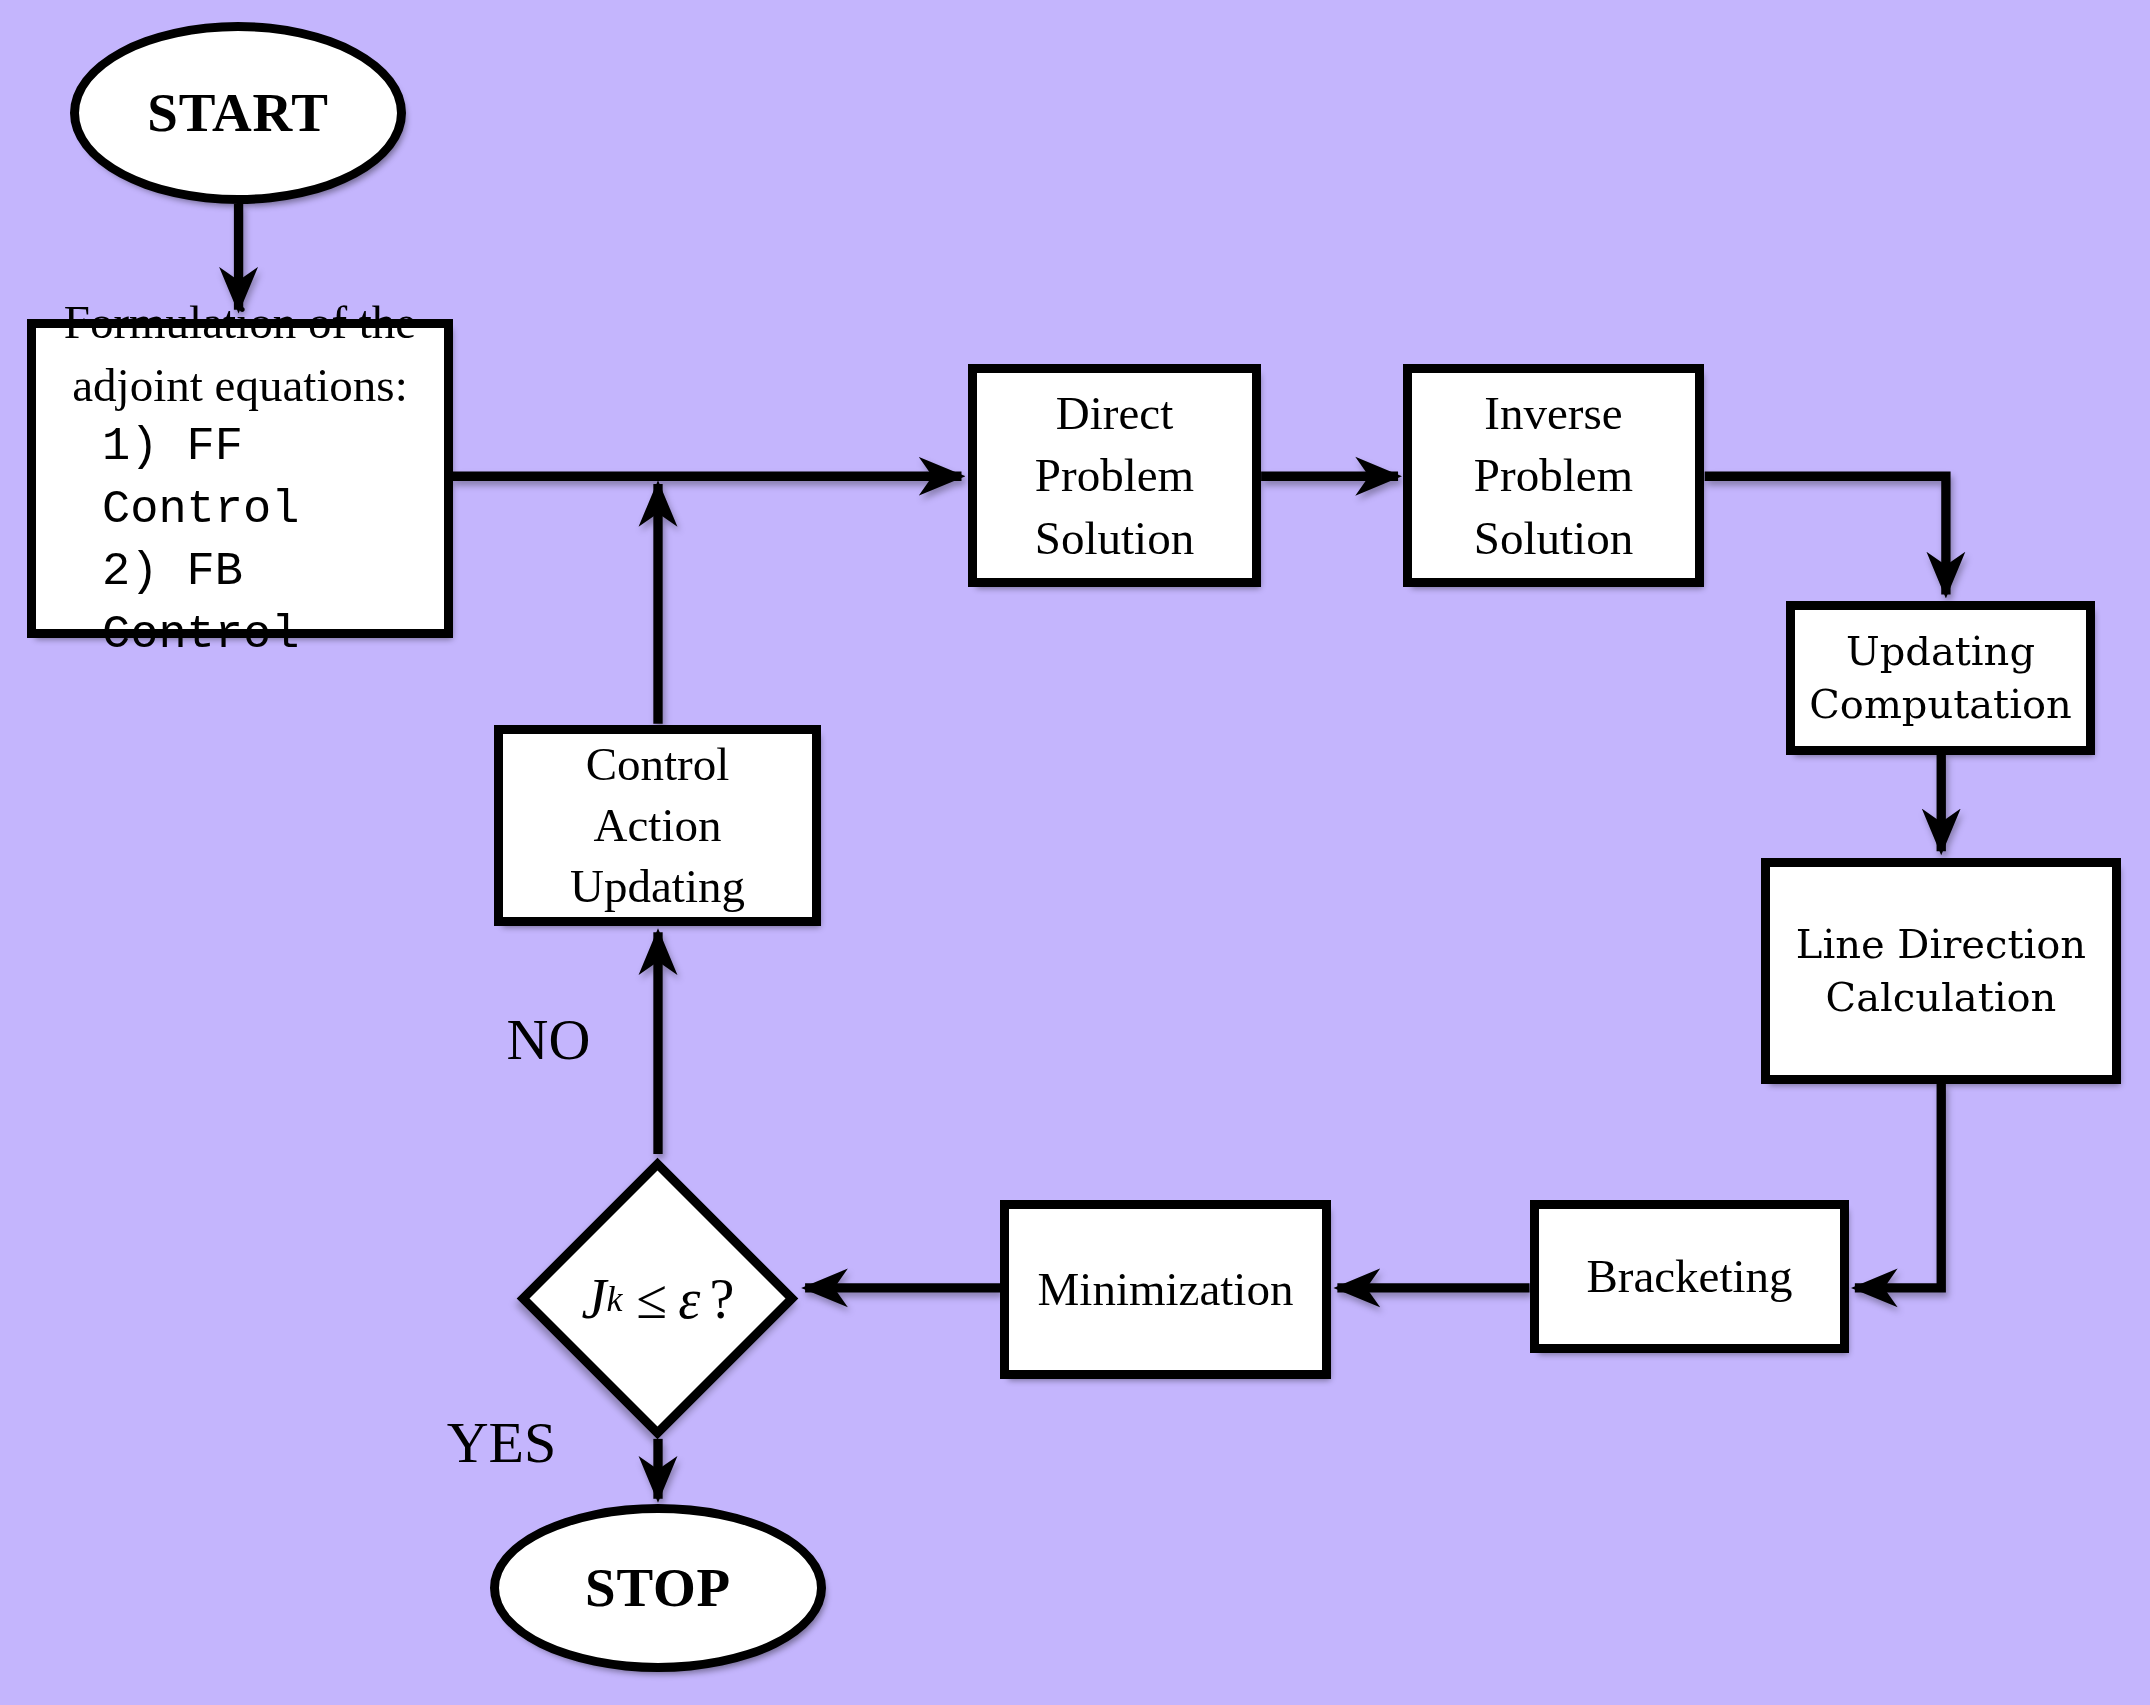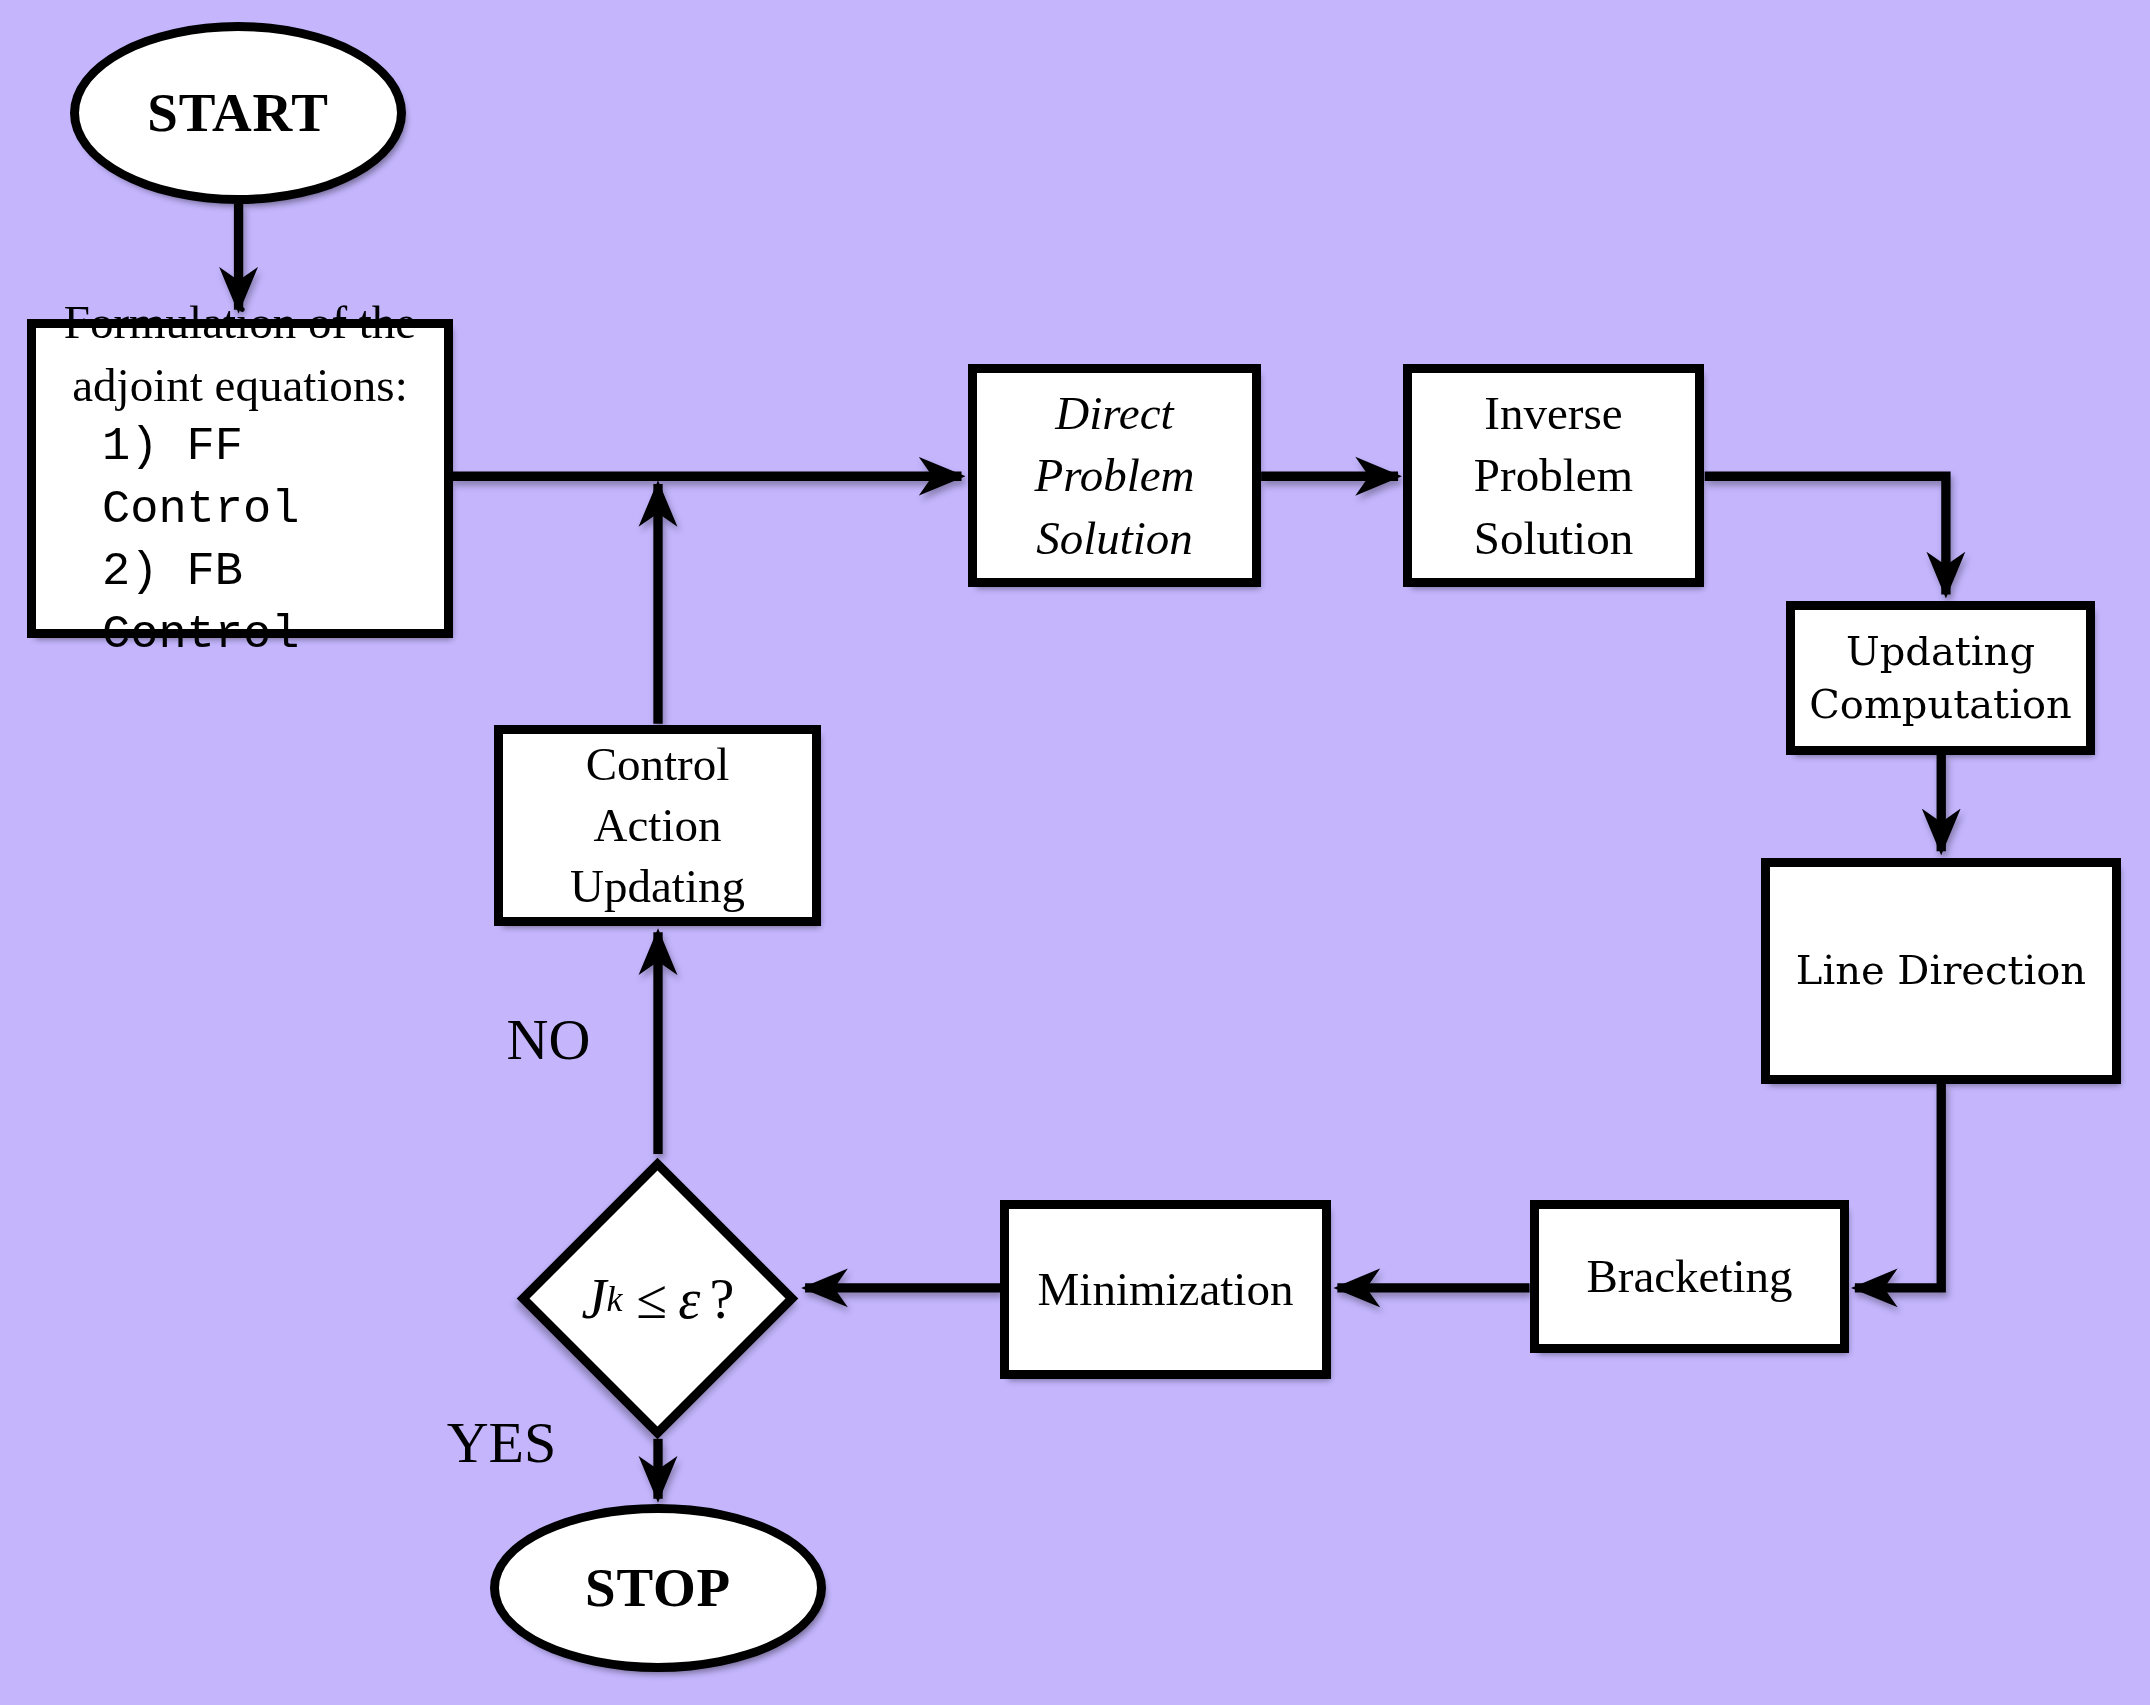--- a/index.html
+++ b/index.html
@@ -78,39 +78,40 @@
 
   <div class="node box" style="left:27px; top:319px; width:426px; height:319px;">
     <div class="formulation-content">
       <div class="line center-line">Formulation of the</div>
       <div class="line center-line">adjoint equations:</div>
       <div class="line list-line">1) FF Control</div>
       <div class="line list-line">2) FB Control</div>
     </div>
   </div>
 
-  <div class="node box" style="left:968px; top:364px; width:293px; height:223px;font-style:italic;">
+  <div class="node box" style="left:968px; top:364px; width:293px; height:223px;">
     <div class="line">Direct</div>
     <div class="line">Problem</div>
     <div class="line">Solution</div>
   </div>
 
   <div class="node box" style="left:1403px; top:364px; width:301px; height:223px;">
     <div class="line">Inverse</div>
     <div class="line">Problem</div>
     <div class="line">Solution</div>
   </div>
 
   <div class="node box wide-font" style="left:1786px; top:601px; width:309px; height:154px;">
     <div class="line">Updating</div>
     <div class="line">Computation</div>
   </div>
 
   <div class="node box wide-font" style="left:1761px; top:858px; width:360px; height:226px;align-items:flex-end;">
     <div class="line">Line Direction</div>
+    <div class="line">Calculation</div>
   </div>
 
   <div class="node box" style="left:1530px; top:1200px; width:319px; height:153px;">
     <div class="line">Bracketing</div>
   </div>
 
   <div class="node box" style="left:1000px; top:1200px; width:331px; height:179px;">
     <div class="line">Minimization</div>
   </div>
 

